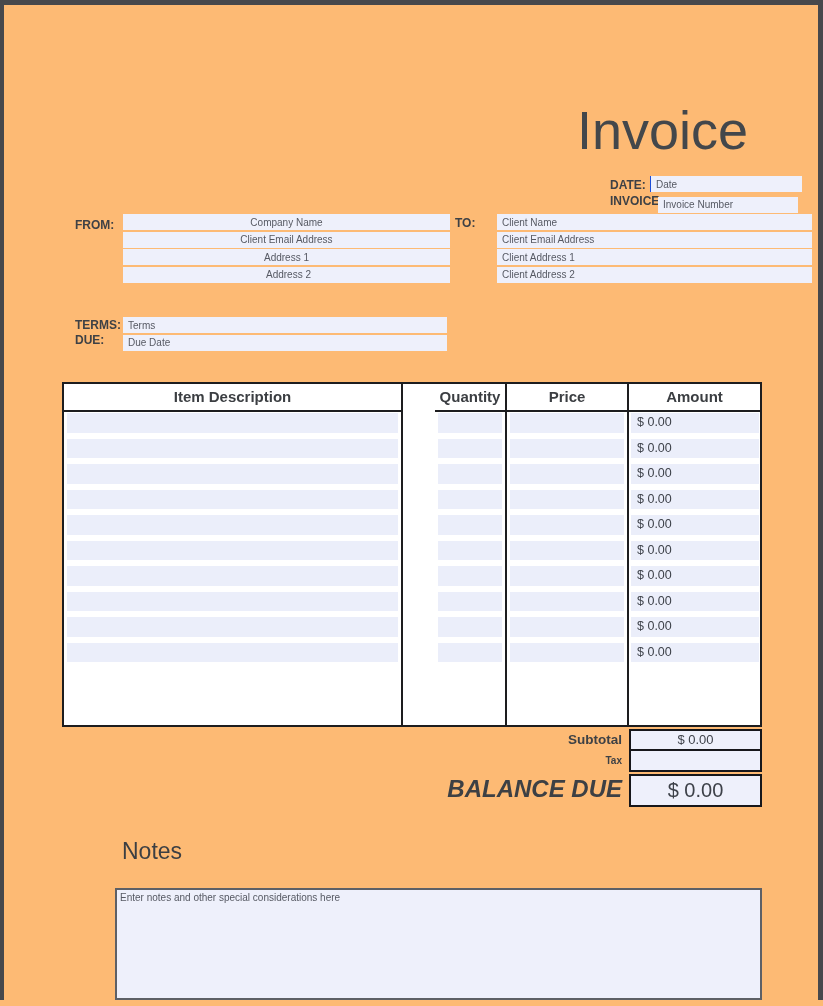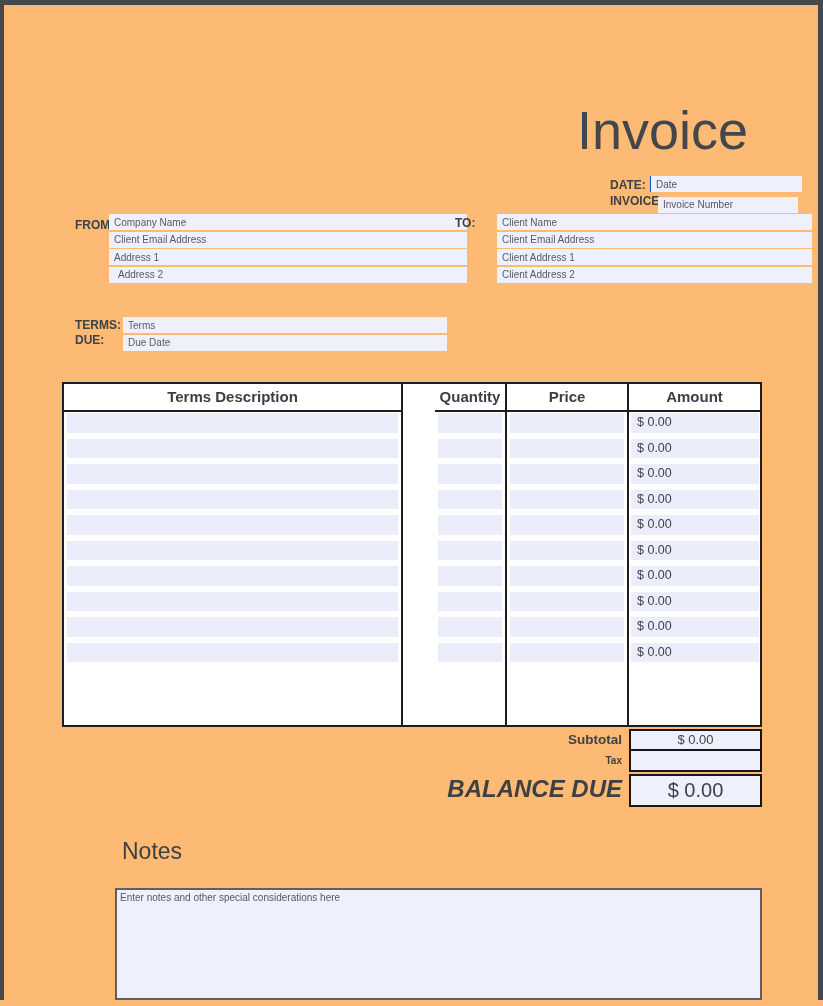--- a/index.html
+++ b/index.html
@@ -16,21 +16,21 @@
 
   .lbl{position:absolute;font-weight:bold;color:#3e4145;font-size:12px;white-space:nowrap;}
 
   .field{position:absolute;background:#eef0fb;border:none;outline:none;box-sizing:border-box;
          font-family:"Liberation Sans",sans-serif;font-size:10px;color:#4a4e57;padding:0 5px;}
   .field::placeholder{color:#565963;opacity:1;}
 
   .date-input{left:650px;top:176px;width:152px;height:16px;border-left:1px solid #1d4ed8;}
   .invoice-input{left:658px;top:197px;width:140px;height:15.5px;}
 
-  .from-input{left:109px;width:358px;height:16px;}
+  .from-input{left:123px;width:327px;height:16px;text-align:center;}
   .to-input{left:497px;width:315px;height:16px;}
   .r0{top:214px;} .r1{top:231.5px;} .r2{top:249px;} .r3{top:266.5px;}
   .terms-input{left:123px;top:317px;width:324px;height:16px;}
   .due-input{left:123px;top:334.5px;width:324px;height:16px;}
 
   
   .items-table{position:absolute;left:62px;top:382px;width:700px;height:345px;
                border:2px solid #1d1d1f;box-sizing:border-box;display:flex;background:#fff;}
   .col{box-sizing:border-box;border-right:2px solid #1d1d1f;display:flex;flex-direction:column;}
   .col:last-child{border-right:none;}
@@ -93,21 +93,21 @@
   <input class="field to-input r2" placeholder="Client Address 1" style="">
   <input class="field to-input r3" placeholder="Client Address 2" style="">
 
   <div class="lbl" style="left:75px;top:318px;">TERMS:</div>
   <div class="lbl" style="left:75px;top:333px;">DUE:</div>
   <input class="field terms-input" placeholder="Terms" style="">
   <input class="field due-input" placeholder="Due Date" style="">
 
   <div class="items-table">
     <div class="col col-desc">
-      <div class="th">Terms Description</div>
+      <div class="th">Item Description</div>
       <div class="cells">
         <input class="cell" style="">
         <input class="cell" style="">
         <input class="cell" style="">
         <input class="cell" style="">
         <input class="cell" style="">
         <input class="cell" style="">
         <input class="cell" style="">
         <input class="cell" style="">
         <input class="cell" style="">

